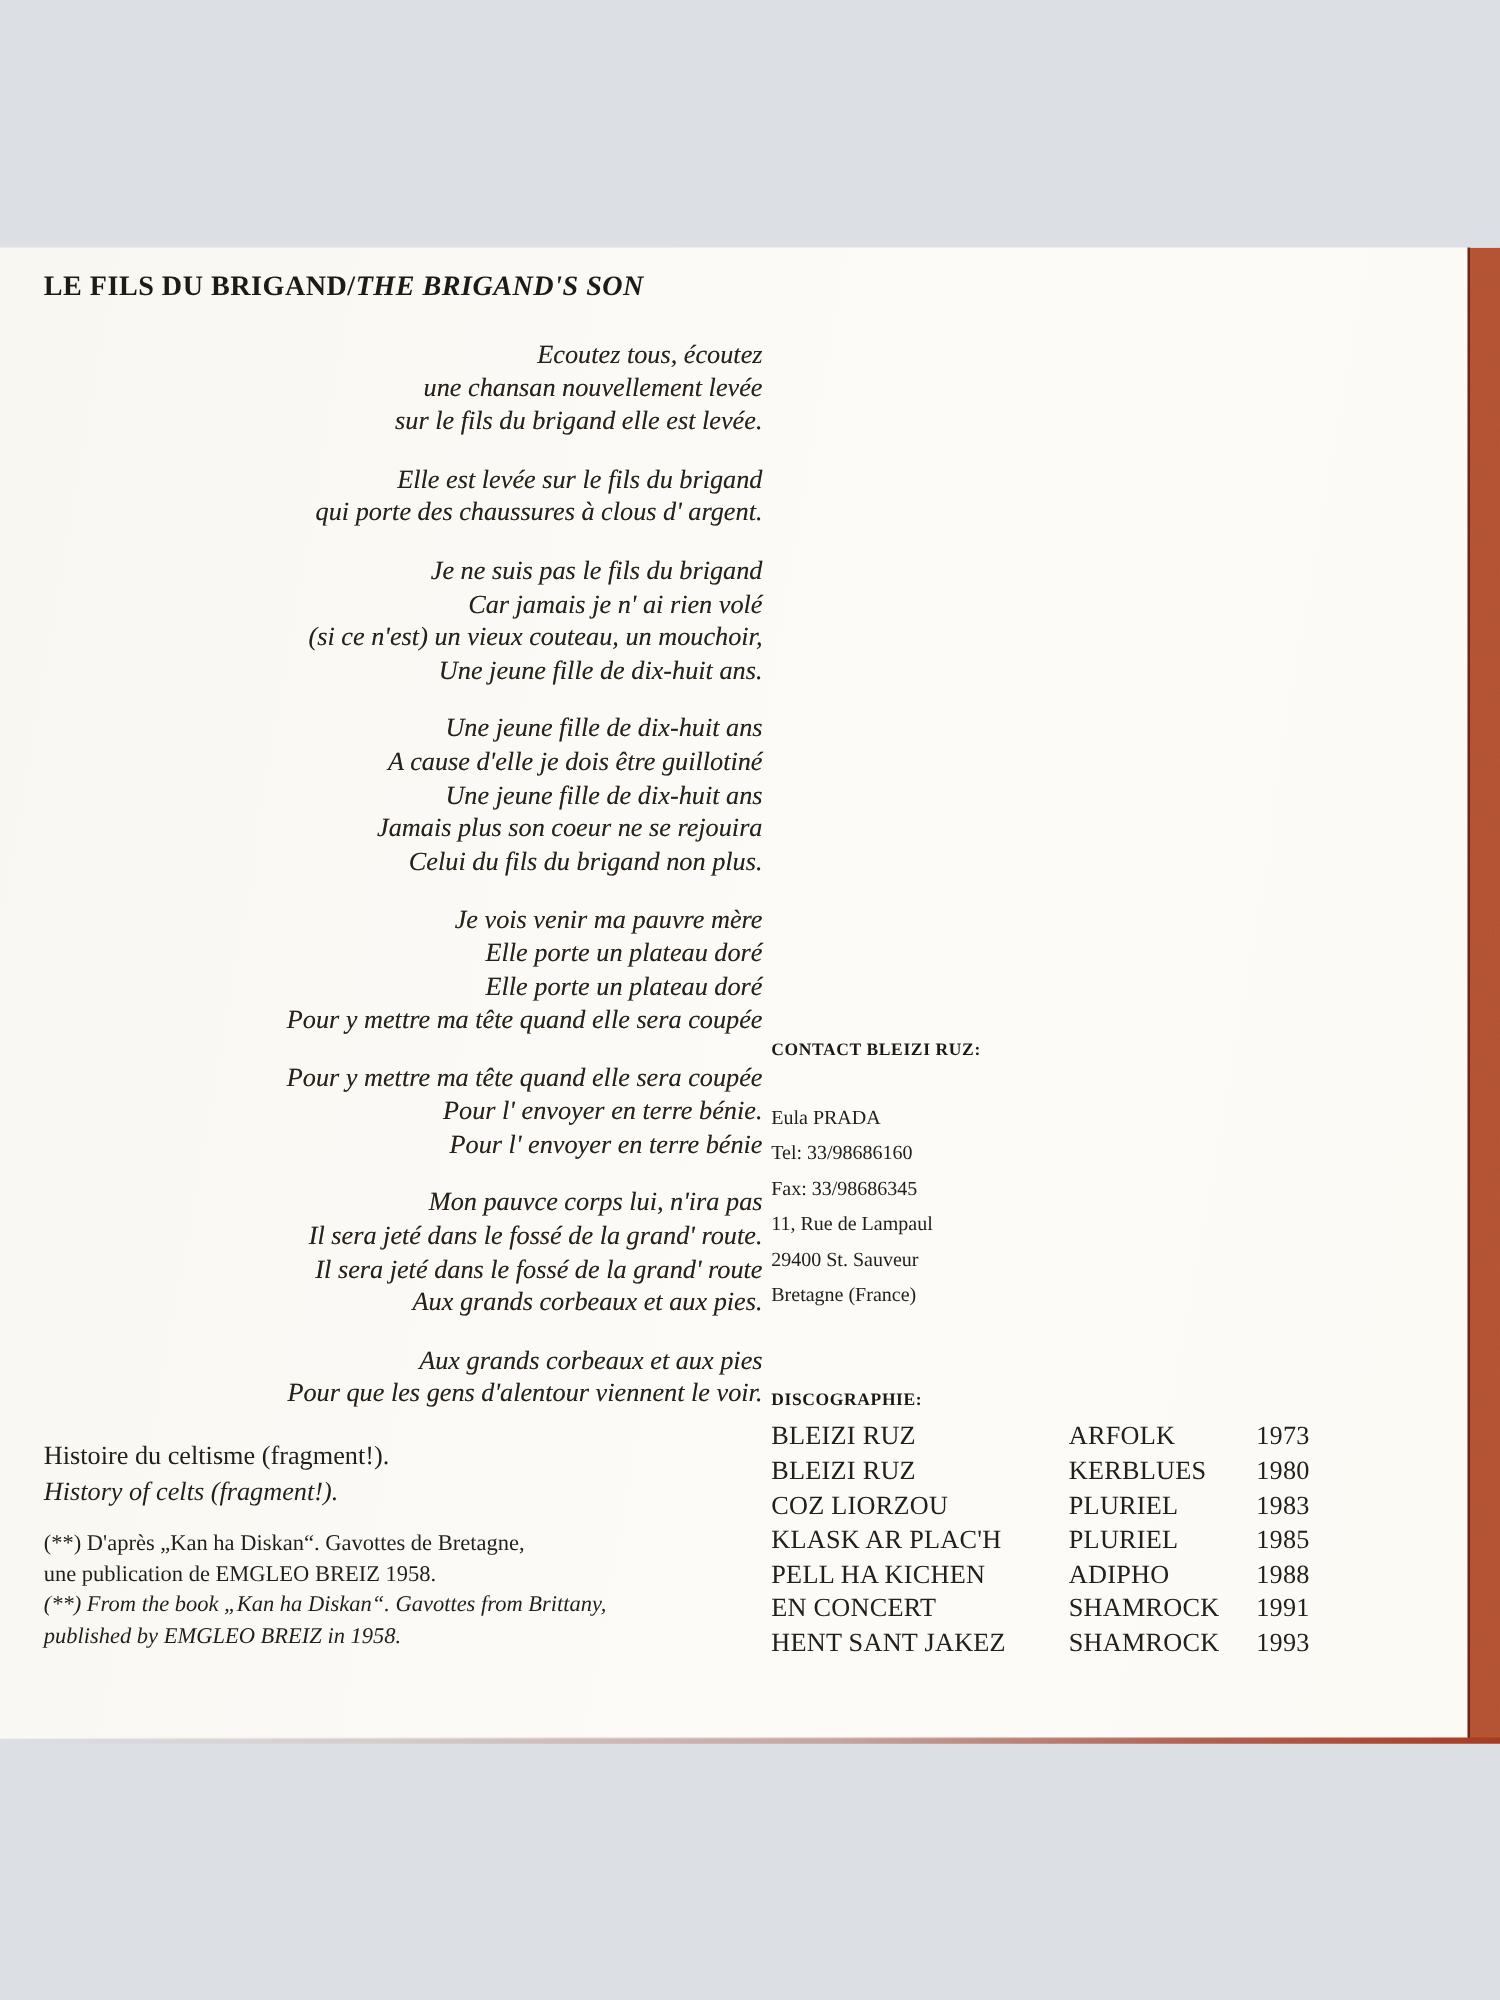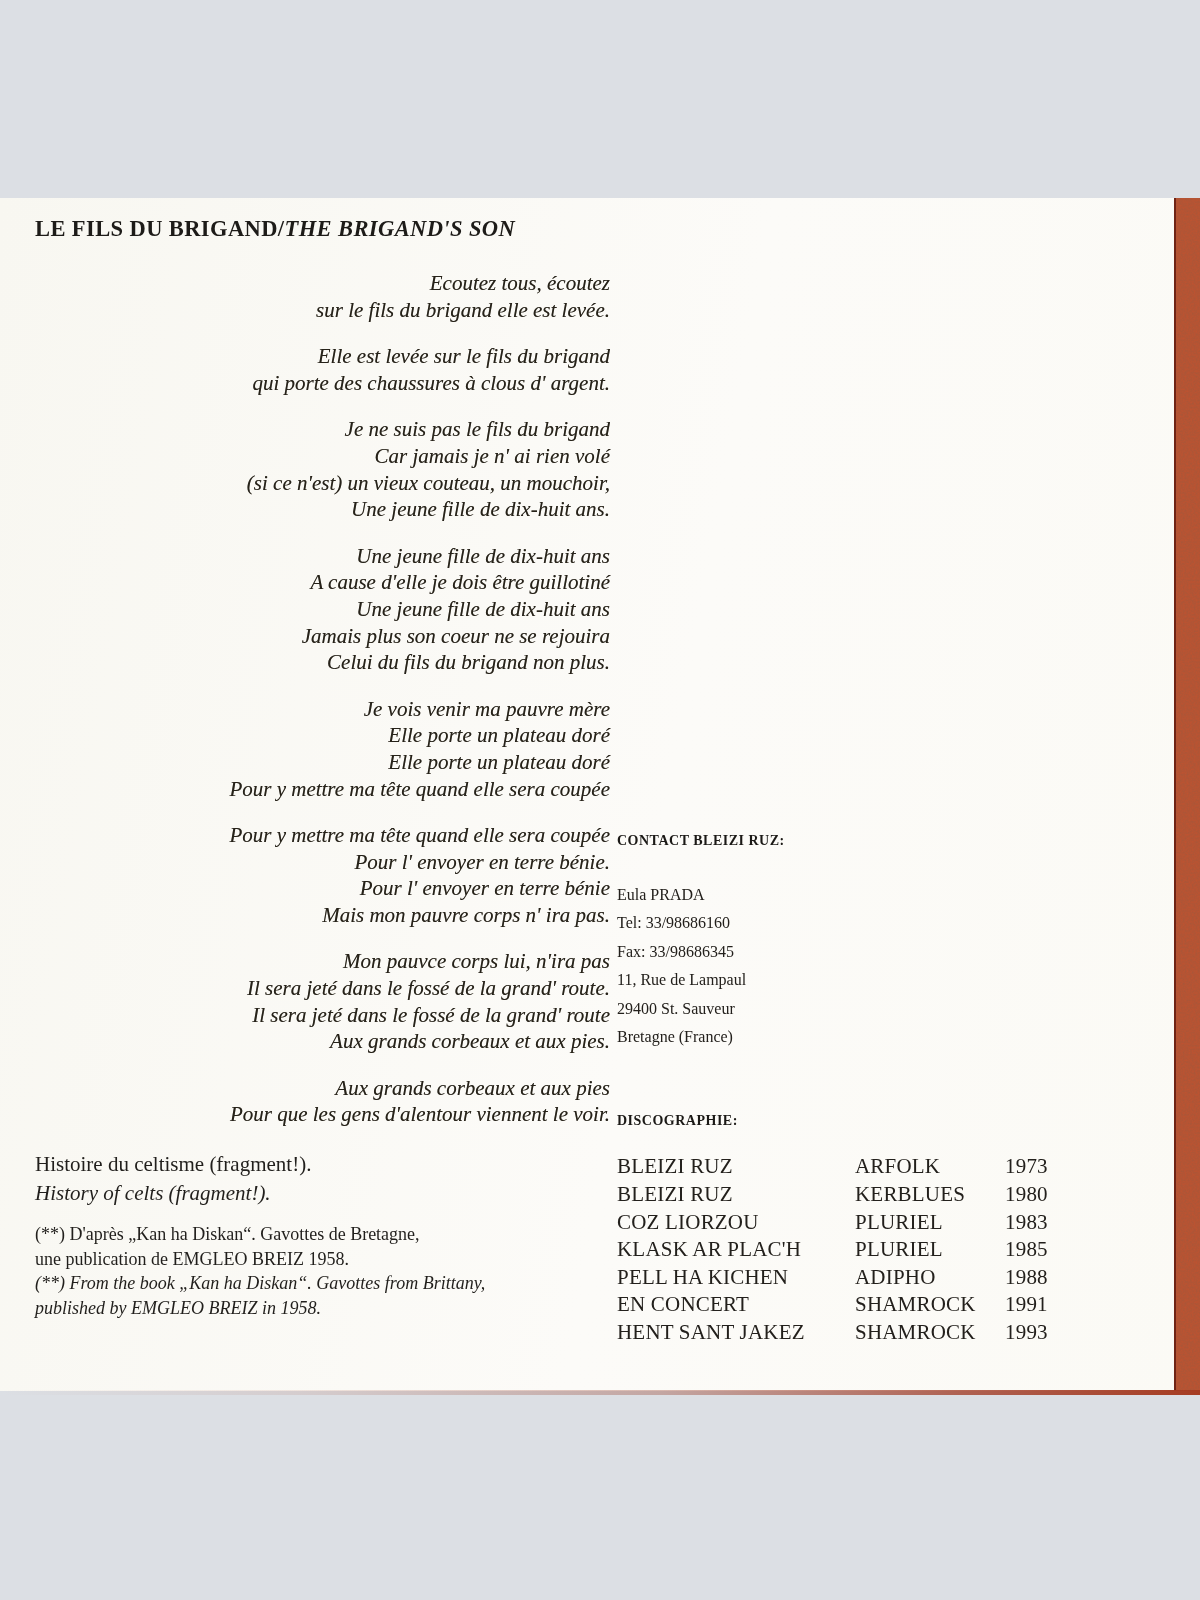--- a/index.html
+++ b/index.html
@@ -58,39 +58,40 @@
   .right-col{
     position:absolute;left:617px;top:629px;width:460px;
   }
   h2.heading{
     margin:0;font-size:14px;line-height:28px;font-weight:700;
     letter-spacing:0.5px;color:#1b1916;
   }
   .contact-lines{margin-top:26px;}
   .contact-line{font-size:16px;line-height:28.4px;color:#23201c;}
   h2.disco-h{margin-top:56px;}
-  .disco-table{margin-top:18px;}
+  .disco-table{}
   .disco-row{display:flex;height:27.6px;align-items:baseline;}
   .disco-cell{font-size:21px;line-height:27.6px;letter-spacing:0.2px;color:#23201c;}
   .cell-title{width:238px;flex:0 0 auto;}
   .cell-label{width:150px;flex:0 0 auto;}
   .cell-year{width:60px;flex:0 0 auto;}
 </style>
 </head>
 <body>
 
 <div class="frame">
   <div class="page">
 
     <div class="left-col">
       <h1 class="song-title"><span>LE FILS DU BRIGAND/</span><span class="it">THE BRIGAND'S SON</span></h1>
 
       <div class="lyrics">
           <div class="stanza">
             <div class="line">Ecoutez tous, écoutez</div>
+            <div class="line">une chansan nouvellement levée</div>
             <div class="line">sur le fils du brigand elle est levée.</div>
           </div>
           <div class="stanza">
             <div class="line">Elle est levée sur le fils du brigand</div>
             <div class="line">qui porte des chaussures à clous d' argent.</div>
           </div>
           <div class="stanza">
             <div class="line">Je ne suis pas le fils du brigand</div>
             <div class="line">Car jamais je n' ai rien volé</div>
             <div class="line">(si ce n'est) un vieux couteau, un mouchoir,</div>
@@ -106,21 +107,20 @@
           <div class="stanza">
             <div class="line">Je vois venir ma pauvre mère</div>
             <div class="line">Elle porte un plateau doré</div>
             <div class="line">Elle porte un plateau doré</div>
             <div class="line">Pour y mettre ma tête quand elle sera coupée</div>
           </div>
           <div class="stanza">
             <div class="line">Pour y mettre ma tête quand elle sera coupée</div>
             <div class="line">Pour l' envoyer en terre bénie.</div>
             <div class="line">Pour l' envoyer en terre bénie</div>
-            <div class="line">Mais mon pauvre corps n' ira pas.</div>
           </div>
           <div class="stanza">
             <div class="line">Mon pauvce corps lui, n'ira pas</div>
             <div class="line">Il sera jeté dans le fossé de la grand' route.</div>
             <div class="line">Il sera jeté dans le fossé de la grand' route</div>
             <div class="line">Aux grands corbeaux et aux pies.</div>
           </div>
           <div class="stanza">
             <div class="line">Aux grands corbeaux et aux pies</div>
             <div class="line">Pour que les gens d'alentour viennent le voir.</div>

